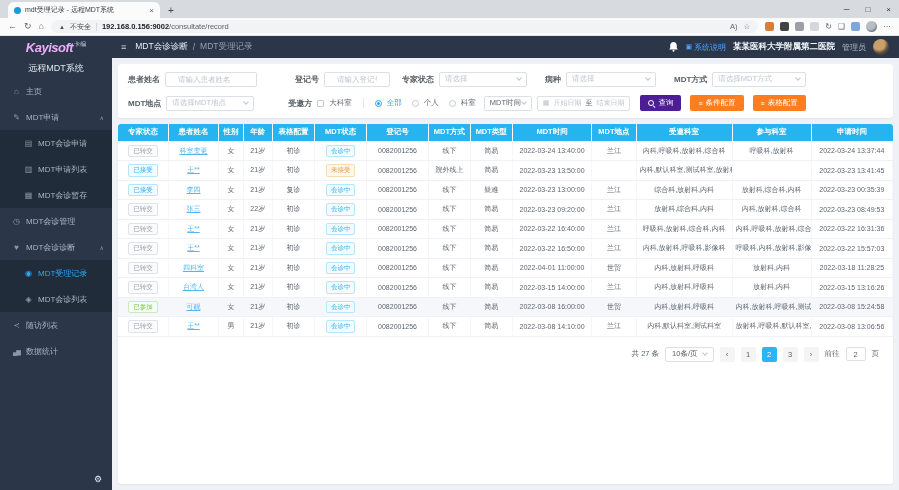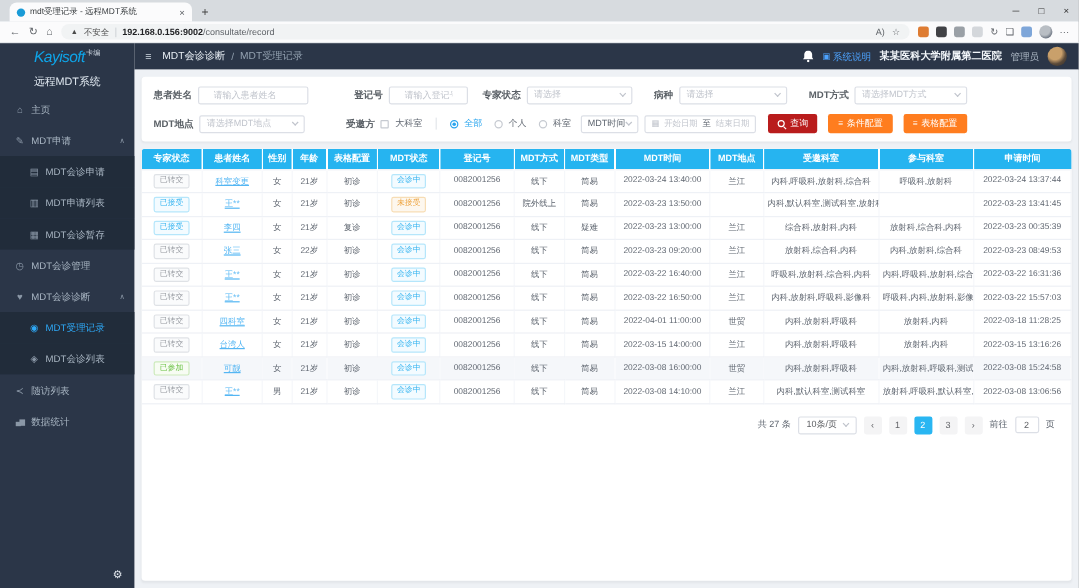--- a/index.html
+++ b/index.html
@@ -27,21 +27,21 @@
   .pill-right { display:flex; align-items:center; gap:6px; font-size:7.5px; color:#5f6368; }
   .ext-cluster { display:flex; align-items:center; gap:6px; }
   .ext-sq { width:9px; height:9px; border-radius:2px; }
   .ext-g { font-size:8px; color:#5f6368; line-height:1; cursor:pointer; }
   .eavatar { width:11px; height:11px; border-radius:50%; background:radial-gradient(circle at 40% 35%, #b9bec4 0 45%, #6b7380 75%, #4c525c 100%); cursor:pointer; }
 
   
   .app { display:flex; height:454px; }
   .sidebar { width:112px; background:#2b3648; position:relative; flex:none; display:flex; flex-direction:column; }
   .logo-row { height:22px; display:flex; align-items:center; justify-content:center; gap:1px; }
-  .logo-main { color:#0ea5e9; font-weight:normal; font-size:13px; font-style:italic; letter-spacing:-.5px; }
+  .logo-main { color:#f0abfc; font-weight:bold; font-size:13px; font-style:italic; letter-spacing:-.5px; }
   .logo-suffix { color:#cfd8e2; font-size:6px; align-self:flex-start; margin-top:4px; }
   .sys-title { height:20px; line-height:20px; text-align:center; color:#dfe7ef; font-weight:normal; font-size:9px; }
   .menu-item { height:26px; display:flex; align-items:center; gap:5px; padding:0 8px 0 12px; color:#a9b6c3; font-size:8px; cursor:pointer; white-space:nowrap; }
   .menu-item .mi { width:9px; text-align:center; font-size:8px; color:#8a97a6; font-style:normal; flex:none; }
   .menu-item.sub { background:#212c3a; padding-left:24px; }
   .menu-item.active { color:#2ea9f7; }
   .menu-item.active .mi { color:#2ea9f7; }
   .chev-up { margin-left:auto; font-size:6px; color:#8a97a6; }
   .gear-btn { position:absolute; bottom:6px; right:10px; font-size:9px; color:#e2e8ee; cursor:pointer; }
 
@@ -74,21 +74,21 @@
   .fdiv { width:1px; height:10px; background:#e3e6ea; margin:0 6px; }
   .radio { width:7px; height:7px; border:1px solid #c6cad1; border-radius:50%; background:#fff; position:relative; cursor:pointer; flex:none; }
   .radio.checked { border-color:#2aa5ee; }
   .radio.checked::after { content:""; position:absolute; left:1.5px; top:1.5px; width:3px; height:3px; border-radius:50%; background:#2aa5ee; }
   .opt-label { font-size:7.5px; color:#5f6670; cursor:pointer; }
   .opt-label.sel { color:#2aa5ee; }
   .daterange { height:15px; border:1px solid #dcdfe6; border-radius:2px; display:flex; align-items:center; gap:4px; padding:0 5px; font-size:7px; color:#c0c4cc; cursor:pointer; }
   .daterange .zhi { color:#5f6670; }
   .cal-ic { color:#c0c4cc; font-size:7px; }
   .btn { height:16px; border:none; border-radius:2px; color:#fff; font-size:7.5px; display:flex; align-items:center; gap:3px; padding:0 8px; cursor:pointer; white-space:nowrap; }
-  .btn-primary { background:#b91c1c; }
+  .btn-primary { background:#4c1d95; }
   .btn-orange { background:#ff7d1f; }
   .mag { position:relative; width:7px; height:7px; flex:none; }
   .mag::before { content:""; position:absolute; left:0; top:0; width:4px; height:4px; border:1px solid #fff; border-radius:50%; }
   .mag::after { content:""; position:absolute; left:5px; top:5px; width:2.5px; height:1px; background:#fff; transform:rotate(45deg); transform-origin:left center; }
   .cfg-ic { font-size:7px; color:#fff; }
 
   
   .table-card { flex:1; display:flex; flex-direction:column; overflow:hidden; }
   table { width:100%; border-collapse:collapse; table-layout:fixed; }
   thead th { background:#26b4f0; color:#fff; font-size:7.5px; font-weight:bold; height:17px; padding:0 2px; border-right:1px solid rgba(255,255,255,.35); white-space:nowrap; overflow:hidden; }

